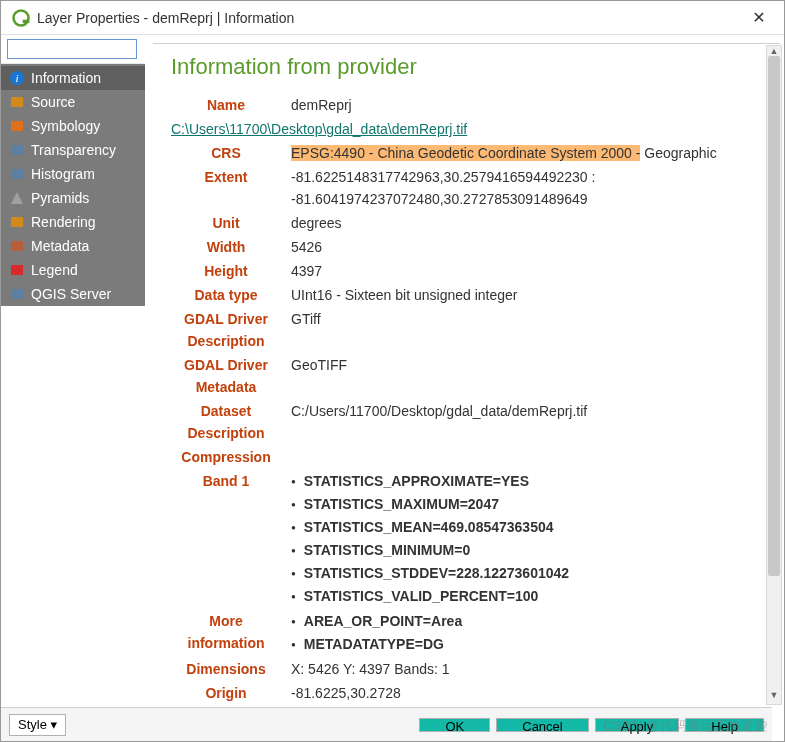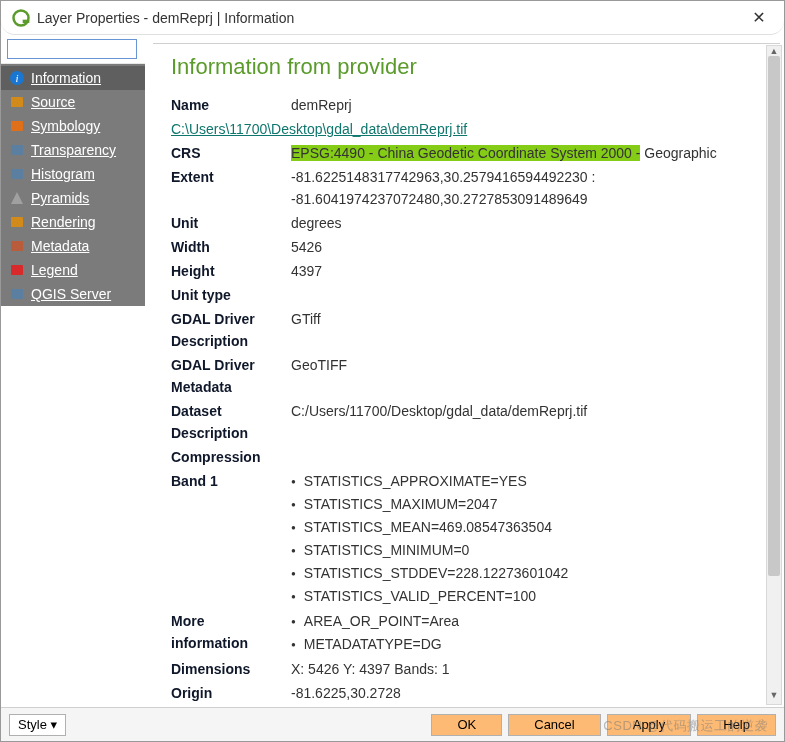--- a/index.html
+++ b/index.html
@@ -1,48 +1,48 @@
 <!DOCTYPE html>
 <html><head>
 <meta charset="utf-8">
 <style>
 * { box-sizing: border-box; margin: 0; padding: 0; }
 body { font-family: "Segoe UI", Tahoma, sans-serif; font-size: 14px; color: #333; background: #fff; width: 785px; height: 742px; overflow: hidden; border: 1px solid #999; position: relative; }
-.titlebar { display: flex; align-items: center; padding: 6px 10px; border-bottom: 1px solid #e0e0e0; height: 34px; border-radius: 14px; }
+.titlebar { display: flex; align-items: center; padding: 6px 10px; border-bottom: 1px solid #e0e0e0; height: 34px; }
 .titlebar .qgis-logo { width: 20px; height: 20px; margin-right: 6px; }
 .titlebar .title-text { flex: 1; font-size: 14px; color: #333; }
 .titlebar .close-btn { width: 30px; text-align: center; font-size: 16px; cursor: pointer; color: #333; }
 .body-area { display: flex; height: calc(100% - 34px - 34px); }
 .search-row { padding: 4px 6px; border-bottom: 1px solid #e8e8e8; }
 .search-input { width: 130px; height: 20px; border: 1px solid #6a95d4; padding: 0 4px; font-size: 12px; }
 .search-input::placeholder { color: #c0c0c0; font-style: italic; }
 .sidebar { width: 144px; background: #7b7b7b; color: #fff; font-size: 14px; padding-top: 2px; }
 .sidebar-item { display: flex; align-items: center; padding: 4px 8px; cursor: pointer; gap: 6px; }
 .sidebar-item.active { background: #5f5f5f; }
 .sidebar-item .side-icon { width: 16px; height: 16px; flex-shrink: 0; }
-.sidebar-item span.lbl { white-space: nowrap; text-decoration: underline; }
+.sidebar-item span.lbl { white-space: nowrap; }
 .main-pane { flex: 1; position: relative; overflow: hidden; padding: 8px 4px 4px 8px; }
 .main-inner { width: 100%; height: 100%; overflow: auto; border-top: 1px solid #d0d0d0; padding: 6px 12px 12px 18px; }
 .main-heading { color: #5a9b2b; font-size: 22px; font-weight: 400; margin: 4px 0 14px 0; }
 .info-row { display: flex; align-items: flex-start; margin-bottom: 2px; line-height: 22px; }
-.info-label { width: 120px; text-align: left; font-weight: 700; color: #0f172a; padding-right: 10px; flex-shrink: 0; }
+.info-label { width: 120px; text-align: center; font-weight: 700; color: #c2410c; padding-right: 10px; flex-shrink: 0; }
 .info-value { flex: 1; color: #333; word-break: break-word; }
 .info-value a { color: #0f766e; }
-.crs-hl { background: #84cc16; }
-.bullet-list { list-style: none; }
+.crs-hl { background: #fdba74; }
+.bullet-list { list-style: none; font-weight: bold; }
 .bullet-list li::before { content: "●"; font-size: 8px; vertical-align: 2px; margin-right: 8px; color: #333; }
 .scrollbar-v { position: absolute; right: 2px; top: 10px; bottom: 2px; width: 16px; background: #f0f0f0; border: 1px solid #d8d8d8; }
 .scrollbar-v .thumb { position: absolute; left: 1px; right: 1px; top: 10px; height: 520px; background: #c8c8c8; border-radius: 2px; }
 .scrollbar-v .arrow { position: absolute; left: 0; right: 0; height: 14px; text-align: center; font-size: 9px; color: #666; }
 .scrollbar-v .arrow.up { top: 0; }
 .scrollbar-v .arrow.down { bottom: 0; }
-.footer-bar { position: absolute; left: 0; right: 0; bottom: 0; height: 34px; background: #f5f5f5; border-top: 1px solid #d0d0d0; display: flex; align-items: center; padding: 0 8px; gap: 6px; }
+.footer-bar { position: absolute; left: 0; right: 12px; bottom: 0; height: 34px; background: #f5f5f5; border-top: 1px solid #d0d0d0; display: flex; align-items: center; padding: 0 8px; gap: 6px; }
 .style-btn { height: 22px; font-size: 13px; padding: 0 8px; background: #fff; border: 1px solid #b0b0b0; display: flex; align-items: center; gap: 4px; cursor: pointer; }
 .footer-spacer { flex: 1; }
-.dlg-btn { height: 22px; min-width: 60px; font-size: 13px; background: #fdba74; border: 1px solid #b0b0b0; cursor: pointer; padding: 0 25px; }
+.dlg-btn { height: 14px; min-width: 60px; font-size: 13px; background: #14b8a6; border: 1px solid #b0b0b0; cursor: pointer; padding: 0 25px; }
 .watermark { position: absolute; right: 16px; bottom: 6px; color: rgba(120,120,120,0.5); font-size: 13px; pointer-events: none; letter-spacing: 0.5px; }
 .left-col { display:flex; flex-direction:column; }
 </style>
 </head>
 <body>
 
 <div class="titlebar">
   <svg class="qgis-logo" viewBox="0 0 24 24">
       <circle cx="12" cy="12" r="9" fill="none" stroke="#5a9b2b" stroke-width="3"></circle>
       <rect x="14" y="14" width="8" height="4" fill="#5a9b2b"></rect>
@@ -146,21 +146,22 @@
         </div>
       <div class="info-row">
           <div class="info-label">Width</div>
           <div class="info-value">5426</div>
         </div>
       <div class="info-row">
           <div class="info-label">Height</div>
           <div class="info-value">4397</div>
         </div>
       <div class="info-row">
-          <div class="info-label">Unit type</div>
+          <div class="info-label">Data type</div>
+          <div class="info-value">UInt16 - Sixteen bit unsigned integer</div>
         </div>
       <div class="info-row">
           <div class="info-label">GDAL Driver Description</div>
           <div class="info-value">GTiff</div>
         </div>
       <div class="info-row">
           <div class="info-label">GDAL Driver Metadata</div>
           <div class="info-value">GeoTIFF</div>
         </div>
       <div class="info-row">

